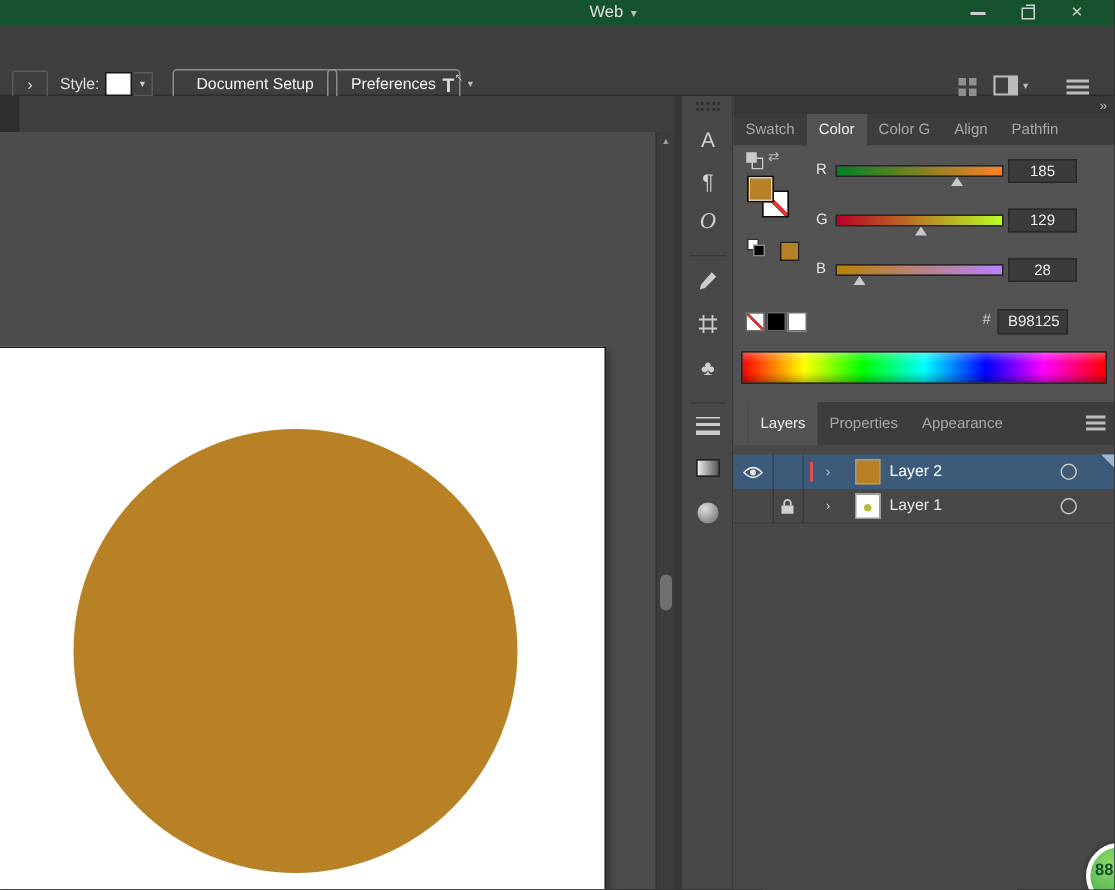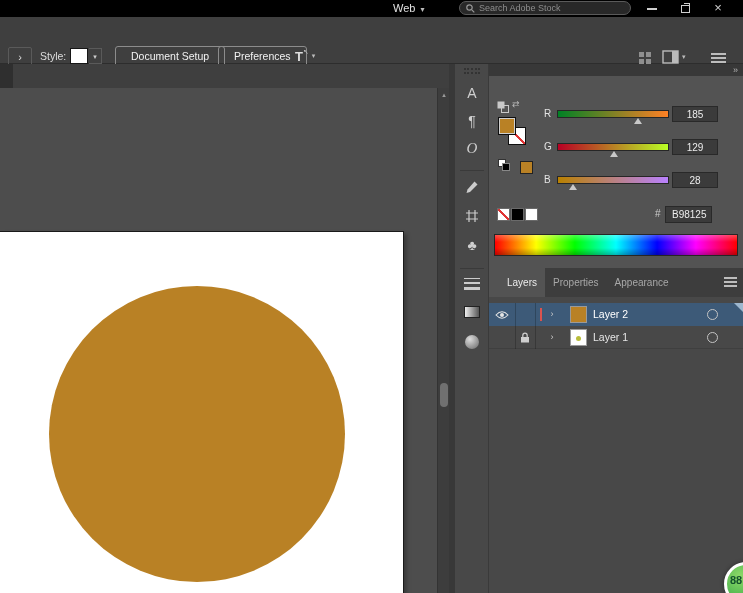--- a/index.html
+++ b/index.html
@@ -1,21 +1,21 @@
 <!DOCTYPE html>
 <html><head>
 <meta charset="utf-8">
 <style>
   *{margin:0;padding:0;box-sizing:border-box;}
   html,body{background:#1e1e1e;}
   .app{position:relative;width:743px;height:593px;overflow:hidden;background:#4d4d4d;
        font-family:"Liberation Sans",sans-serif;color:#d8d8d8;font-size:11px;}
 
   
-  #titlebar{position:absolute;left:0;top:0;width:743px;height:17px;background:#000000;}
+  #titlebar{position:absolute;left:0;top:0;width:743px;height:17px;background:#14532d;}
   #workspace-switcher{position:absolute;left:393px;top:0;height:17px;line-height:17px;
       color:#e2e2e2;font-size:11px;cursor:default;}
   #workspace-switcher .chev{font-size:8px;color:#bdbdbd;margin-left:5px;}
   #search-box{position:absolute;left:459px;top:1px;width:172px;height:14px;border-radius:7px;
       background:#282828;border:1px solid #5a5a5a;display:flex;align-items:center;padding:0 6px;gap:4px;}
   #search-box input{flex:1;background:transparent;border:none;outline:none;color:#bbb;font-size:9px;
       font-family:"Liberation Sans",sans-serif;}
   #search-box input::placeholder{color:#8d8d8d;}
   .win-btn{position:absolute;top:0;width:24px;height:17px;text-align:center;color:#cfcfcf;}
   #win-min{left:640px;} #win-restore{left:672px;} #win-close{left:706px;font-size:13px;line-height:15px;}
@@ -145,27 +145,20 @@
 </style>
 </head>
 <body>
 
 <div class="app">
 
   <div id="titlebar">
     <div id="workspace-switcher">
       <span>Web</span><span class="chev">▾</span>
     </div>
-    <div id="search-box">
-      <svg width="9" height="9" viewBox="0 0 9 9">
-        <circle cx="3.5" cy="3.5" r="2.7" fill="none" stroke="#999" stroke-width="1.2"></circle>
-        <line x1="5.6" y1="5.6" x2="8.3" y2="8.3" stroke="#999" stroke-width="1.2"></line>
-      </svg>
-      <input type="text" placeholder="Search Adobe Stock" style="">
-    </div>
     <div id="win-min" class="win-btn">
         <span class="bar"></span>
       </div>
     <div id="win-restore" class="win-btn">
         <span class="r2"></span>
         <span class="r1"></span>
       </div>
     <div id="win-close" class="win-btn"><span>×</span></div>
   </div>
 
@@ -238,20 +231,27 @@
         <i class="s3"></i>
       </div>
     <div id="icon-gradient" class="strip-icon"><span class="g"></span></div>
     <div id="icon-transparency" class="strip-icon"><span class="t"></span></div>
   </div>
 
   <div id="panels">
 
     <div id="cp-header">
       <span id="cp-expand">»</span>
+    </div>
+    <div id="cp-tabs">
+      <div class="tab">Swatch</div>
+      <div class="tab active">Color</div>
+      <div class="tab">Color G</div>
+      <div class="tab">Align</div>
+      <div class="tab">Pathfin</div>
     </div>
     <div id="cp-body">
       <svg id="fs-mini" width="12" height="12" viewBox="0 0 12 12">
         <rect x="0.5" y="0.5" width="7" height="7" fill="#c9c9c9"></rect>
         <rect x="4.5" y="4.5" width="7" height="7" fill="none" stroke="#c9c9c9"></rect>
       </svg>
       <span id="swap-icon">⇄</span>
       <div id="fill-swatch" style="background-color: rgb(185, 129, 37);"></div>
       <div id="stroke-swatch"></div>
       <svg id="default-mini" width="12" height="12" viewBox="0 0 12 12">

